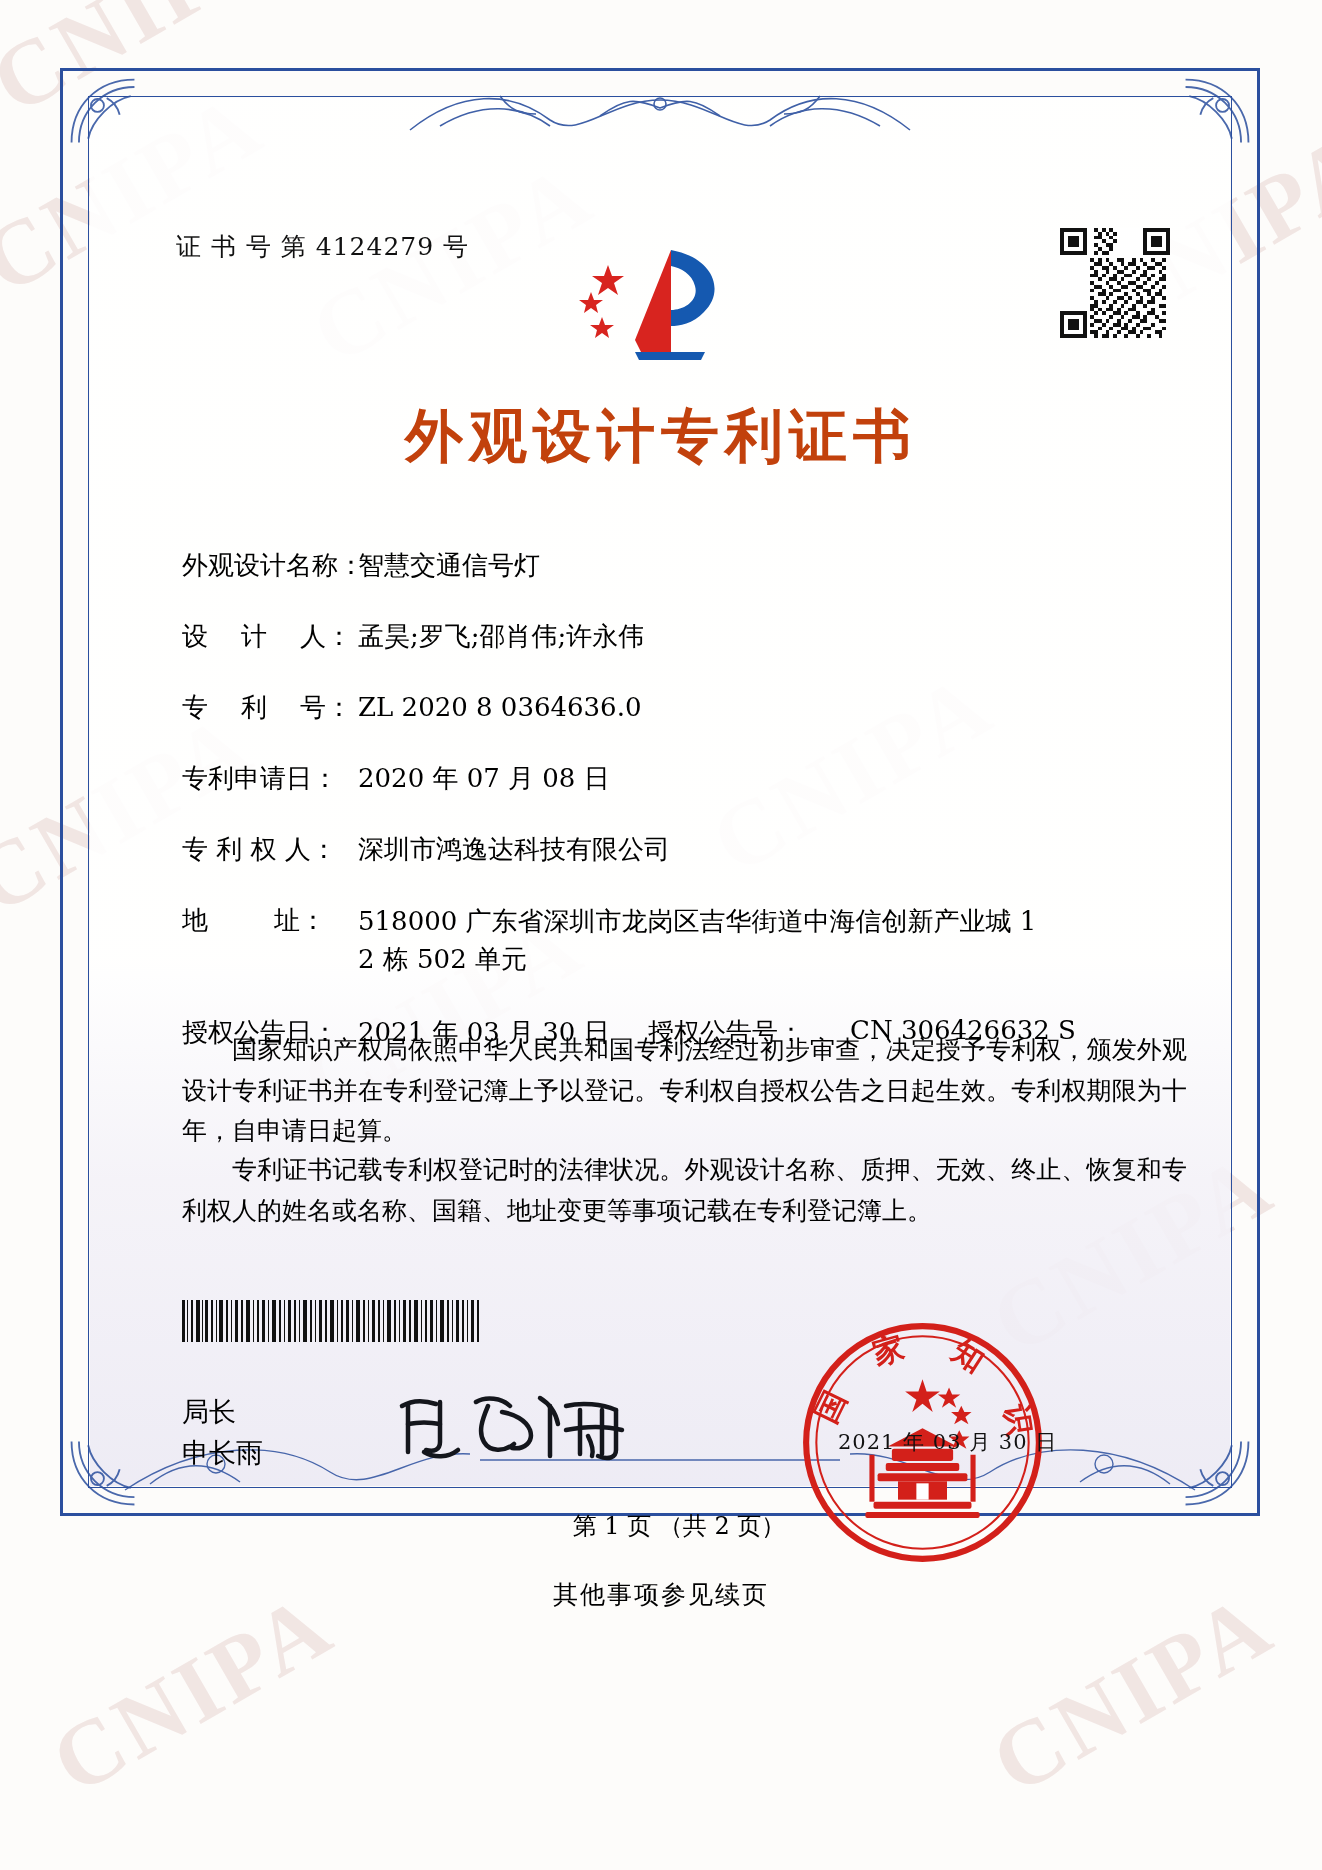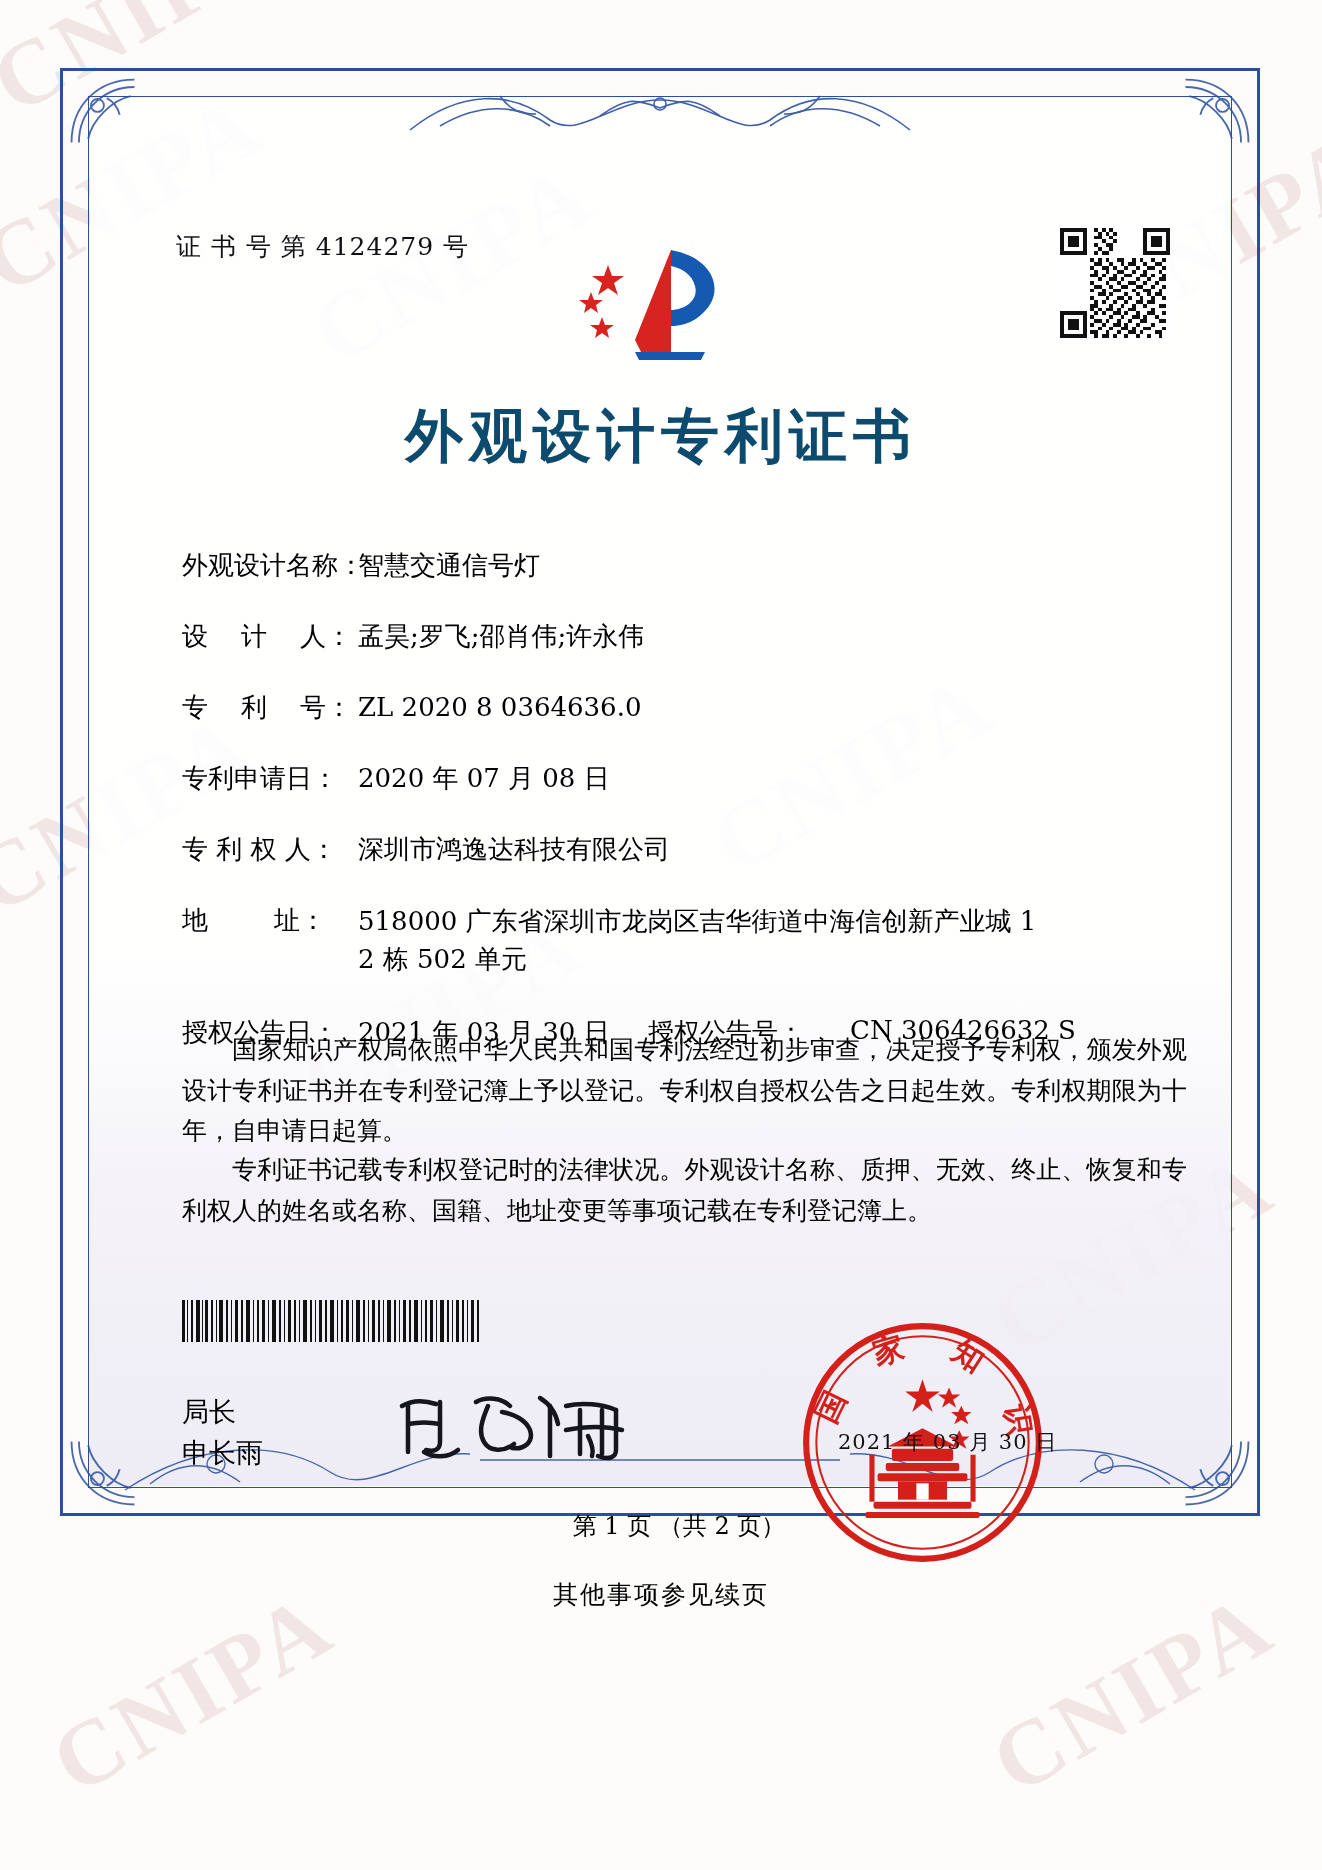--- a/index.html
+++ b/index.html
@@ -115,21 +115,21 @@
     width: 172px; height: 140px;
   }
 
   .title {
     position: absolute;
     left: 0; right: 0; top: 398px;
     text-align: center;
     font-size: 58px;
     font-weight: 700;
     letter-spacing: 6px;
-    color: #0c4a6e;
+    color: #c2410c;
     font-family: "DejaVu Serif", "Liberation Serif", serif;
   }
 
   
   .fields {
     position: absolute;
     left: 182px; top: 548px;
     width: 1000px;
     color: #000;
   }

